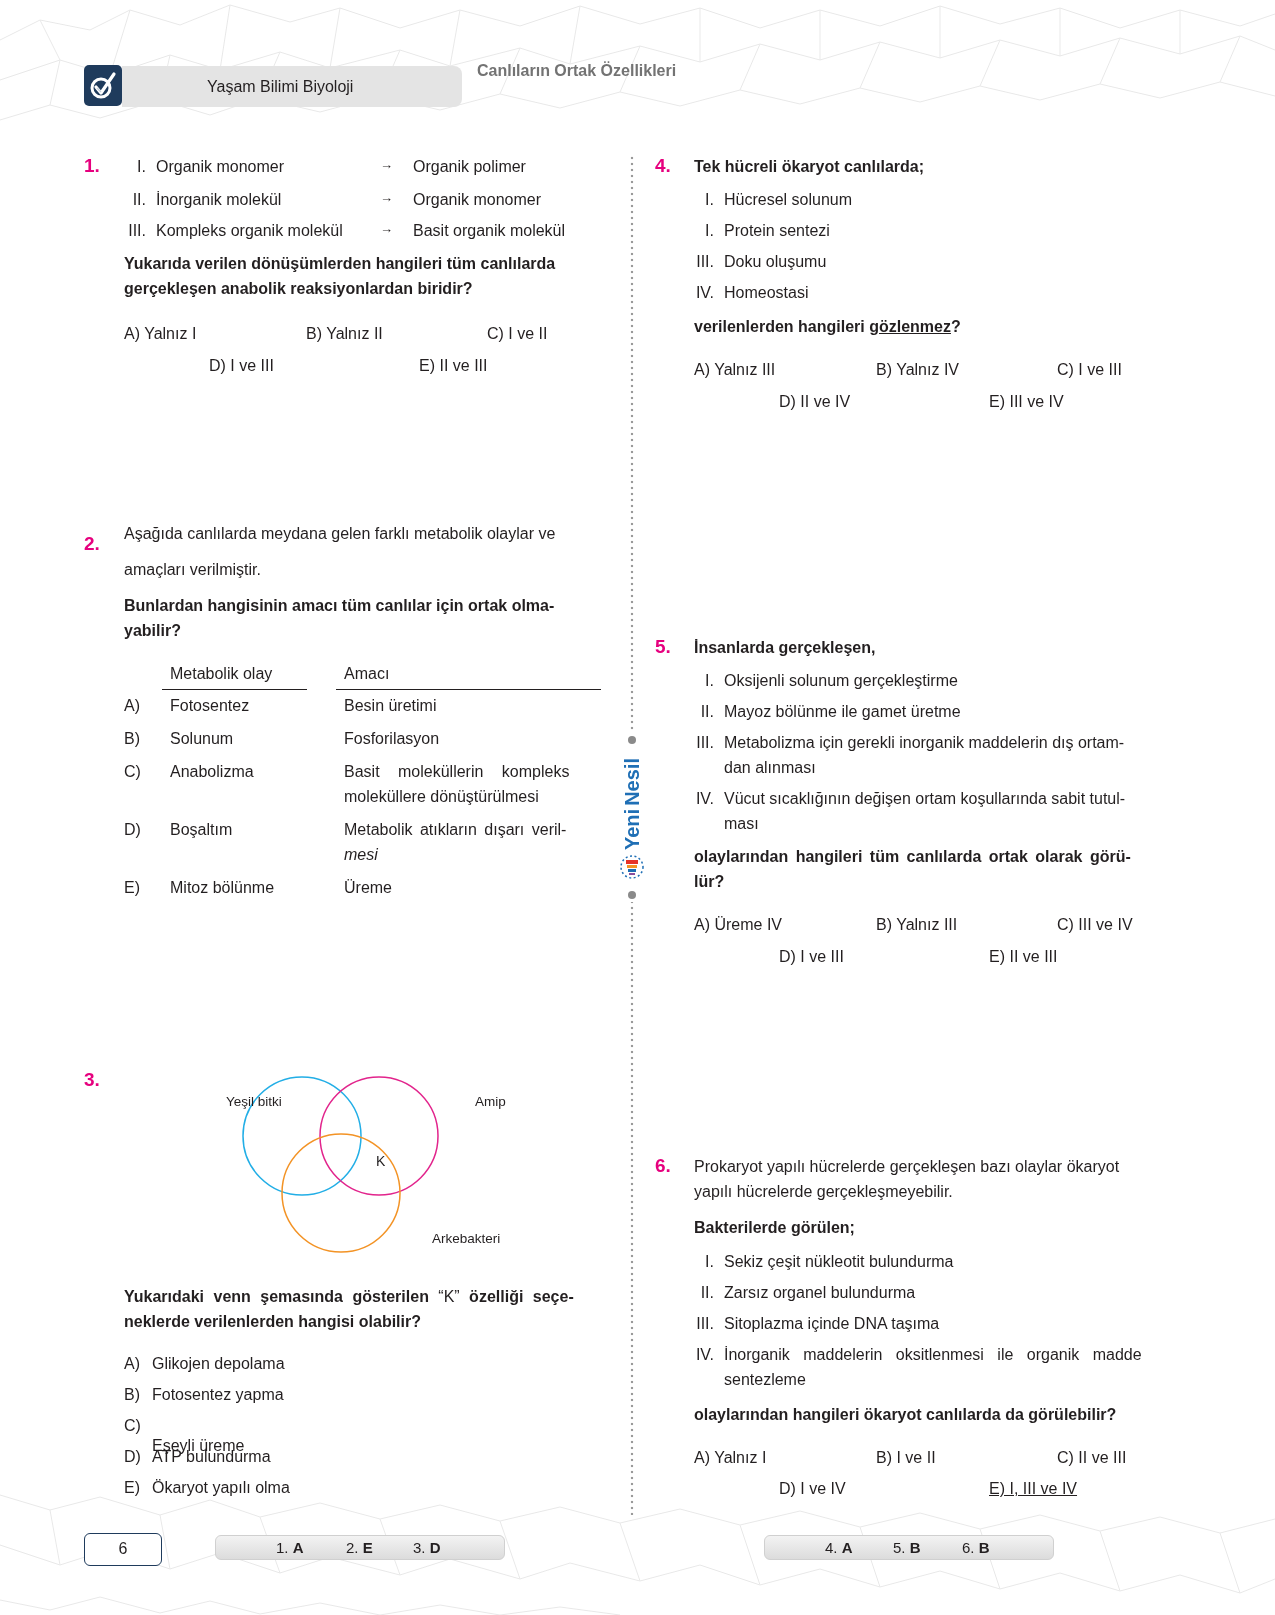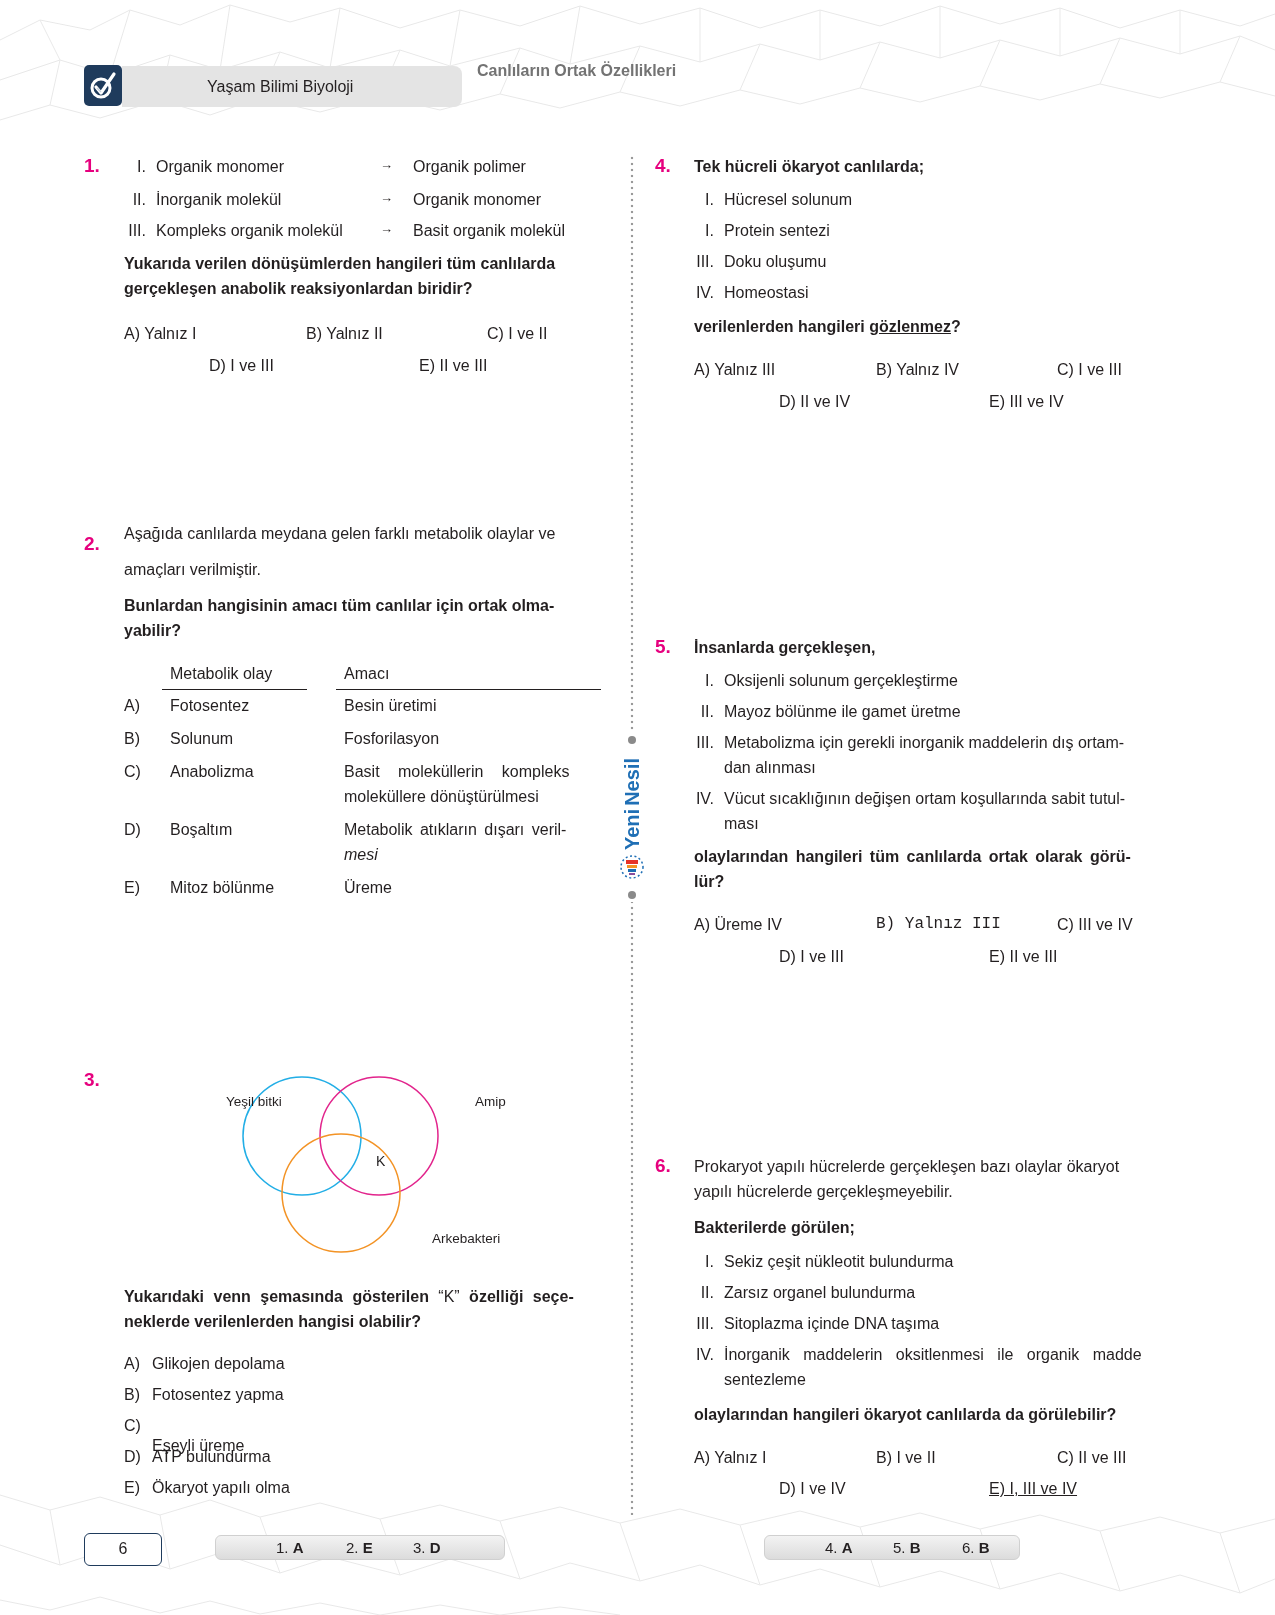--- a/index.html
+++ b/index.html
@@ -218,21 +218,21 @@
   <div class="abs" style="left:724px;top:699px;">Mayoz bölünme ile gamet üretme</div>
   <div class="roman" style="left:690px;top:730px;width:24px;">III.</div>
   <div class="abs" style="left:724px;top:730px;">Metabolizma için gerekli inorganik maddelerin dış ortam-</div>
   <div class="abs" style="left:724px;top:755px;">dan alınması</div>
   <div class="roman" style="left:690px;top:786px;width:24px;">IV.</div>
   <div class="abs" style="left:724px;top:786px;">Vücut sıcaklığının değişen ortam koşullarında sabit tutul-</div>
   <div class="abs" style="left:724px;top:811px;">ması</div>
   <div class="abs bold" style="left:694px;top:844px;word-spacing:3px;">olaylarından hangileri tüm canlılarda ortak olarak görü-</div>
   <div class="abs bold" style="left:694px;top:869px;">lür?</div>
   <div class="abs" style="left:694px;top:912px;">A) Üreme IV</div>
-  <div class="abs" style="left:876px;top:912px;font-family:Liberation Mono, monospace;">B) Yalnız III</div>
+  <div class="abs" style="left:876px;top:912px;">B) Yalnız III</div>
   <div class="abs" style="left:1057px;top:912px;">C) III ve IV</div>
   <div class="abs" style="left:779px;top:944px;">D) I ve III</div>
   <div class="abs" style="left:989px;top:944px;">E) II ve III</div>
 </div>
 
 <div class="q" style="left:0;top:0;">
   <div class="qnum" style="left:655px;top:1153px;">6.</div>
   <div class="abs" style="left:694px;top:1154px;">Prokaryot yapılı hücrelerde gerçekleşen bazı olaylar ökaryot</div>
   <div class="abs" style="left:694px;top:1179px;">yapılı hücrelerde gerçekleşmeyebilir.</div>
   <div class="abs bold" style="left:694px;top:1215px;">Bakterilerde görülen;</div>
@@ -252,17 +252,17 @@
   <div class="abs" style="left:779px;top:1476px;">D) I ve IV</div>
   <div class="abs" style="left:989px;top:1476px;text-decoration:underline;">E) I, III ve IV</div>
 </div>
 
 <div class="footer-page">6</div>
 <div class="footer-answers" style="left:215px;width:290px;">
   <span class="ans" style="left:60px;"><span>1.</span> <b>A</b></span>
   <span class="ans" style="left:130px;"><span>2.</span> <b>E</b></span>
   <span class="ans" style="left:197px;"><span>3.</span> <b>D</b></span>
 </div>
-<div class="footer-answers" style="left:764px;width:256px;">
+<div class="footer-answers" style="left:764px;width:290px;">
   <span class="ans" style="left:60px;"><span>4.</span> <b>A</b></span>
   <span class="ans" style="left:128px;"><span>5.</span> <b>B</b></span>
   <span class="ans" style="left:197px;"><span>6.</span> <b>B</b></span>
 </div>
 
 </body></html>

